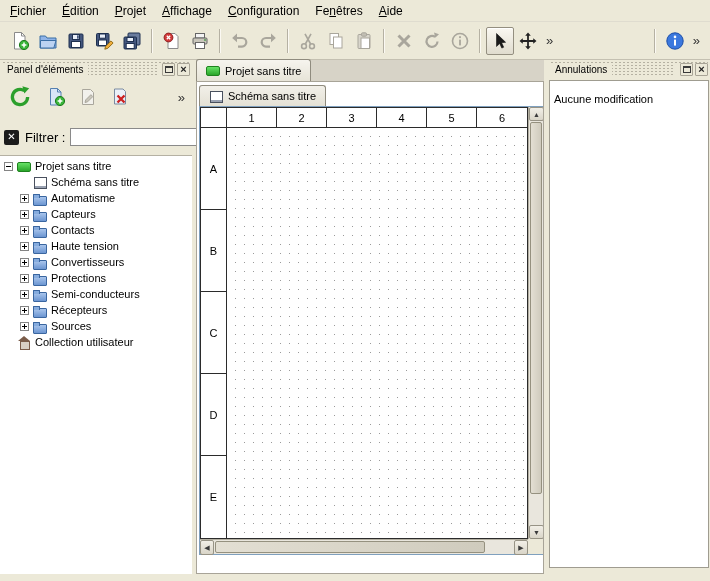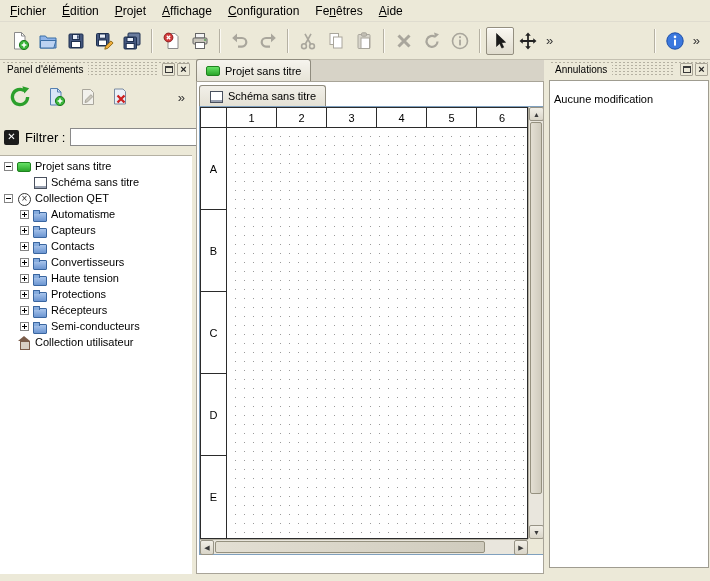--- a/index.html
+++ b/index.html
@@ -379,64 +379,64 @@
       <div class="trow lvl0 exp-minus ic-project">
           <span class="expander"></span>
           <span class="ticon"></span>
           <span class="tlabel">Projet sans titre</span>
         </div>
           <div class="trow lvl1 exp-none ic-schema">
           <span class="expander"></span>
           <span class="ticon"></span>
           <span class="tlabel">Schéma sans titre</span>
         </div>
-          <div class="trow lvl0 exp-minus ic-qet">
-          <span class="expander"></span>
-          <span class="ticon"></span>
-          <span class="tlabel">Collection QET</span>
-        </div>
           <div class="trow lvl1 exp-plus ic-folder">
           <span class="expander"></span>
           <span class="ticon"></span>
           <span class="tlabel">Automatisme</span>
         </div>
           <div class="trow lvl1 exp-plus ic-folder">
           <span class="expander"></span>
           <span class="ticon"></span>
           <span class="tlabel">Capteurs</span>
         </div>
           <div class="trow lvl1 exp-plus ic-folder">
           <span class="expander"></span>
           <span class="ticon"></span>
           <span class="tlabel">Contacts</span>
         </div>
           <div class="trow lvl1 exp-plus ic-folder">
           <span class="expander"></span>
           <span class="ticon"></span>
+          <span class="tlabel">Haute tension</span>
+        </div>
+          <div class="trow lvl1 exp-plus ic-folder">
+          <span class="expander"></span>
+          <span class="ticon"></span>
           <span class="tlabel">Convertisseurs</span>
         </div>
           <div class="trow lvl1 exp-plus ic-folder">
           <span class="expander"></span>
           <span class="ticon"></span>
-          <span class="tlabel">Haute tension</span>
-        </div>
-          <div class="trow lvl1 exp-plus ic-folder">
-          <span class="expander"></span>
-          <span class="ticon"></span>
           <span class="tlabel">Protections</span>
         </div>
           <div class="trow lvl1 exp-plus ic-folder">
           <span class="expander"></span>
           <span class="ticon"></span>
+          <span class="tlabel">Semi-conducteurs</span>
+        </div>
+          <div class="trow lvl1 exp-plus ic-folder">
+          <span class="expander"></span>
+          <span class="ticon"></span>
           <span class="tlabel">Récepteurs</span>
         </div>
           <div class="trow lvl1 exp-plus ic-folder">
           <span class="expander"></span>
           <span class="ticon"></span>
-          <span class="tlabel">Semi-conducteurs</span>
+          <span class="tlabel">Sources</span>
         </div>
           <div class="trow lvl0 exp-none ic-home">
           <span class="expander"></span>
           <span class="ticon"></span>
           <span class="tlabel">Collection utilisateur</span>
         </div>
         </div>
     </div>
 
     <div class="splitter"></div>

